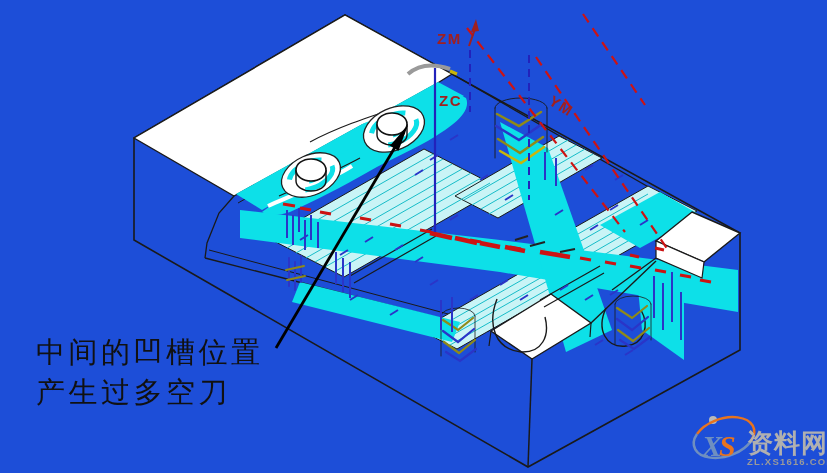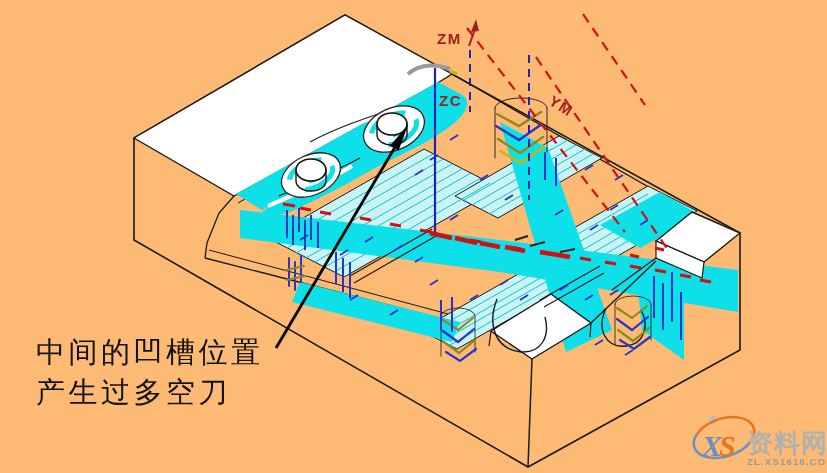--- a/index.html
+++ b/index.html
@@ -1,16 +1,16 @@
 <!DOCTYPE html>
 <html style="--toolpath: #0de0e8; --hatch: #17bcc8; --tint: #c9f4f6; --rapid: #cc1313; --plunge: #2a35c8; --axis_line: #2222bb; --axis_label: #a02020; --helix_olive: #8f8a18; --helix_yellow: #c9b60a; --ink: #111111; --outline: #1a1a1a; --watermark_gray: #b0b0b0; --watermark_orange: #e8731e; --watermark_blue: #6f8fc0;"><head>
 <meta charset="utf-8">
 <style>
   html,body{margin:0;padding:0;background:#ffffff;}
-  .stage{position:relative;width:827px;height:473px;background:#fdba74;overflow:hidden;
+  .stage{position:relative;width:827px;height:473px;background:#1d4ed8;overflow:hidden;
          font-family:"Liberation Sans","DejaVu Sans",sans-serif;}
   svg text{user-select:none;}
   .outline{stroke:var(--outline,#1a1a1a);fill:none;}
   .face{fill:#ffffff;stroke:var(--outline,#1a1a1a);}
   .tint{fill:var(--tint,#c8f3f5);stroke:var(--outline,#1a1a1a);stroke-width:1;}
   .cy-f{fill:var(--toolpath,#0de0e8);stroke:none;}
   .cy-s{stroke:var(--toolpath,#0de0e8);fill:none;}
   .hatch{stroke:var(--hatch,#17bcc8);stroke-width:1;fill:none;}
   .redln{stroke:var(--rapid,#cc1313);fill:none;}
   .blueln{stroke:var(--plunge,#2a35c8);fill:none;}

